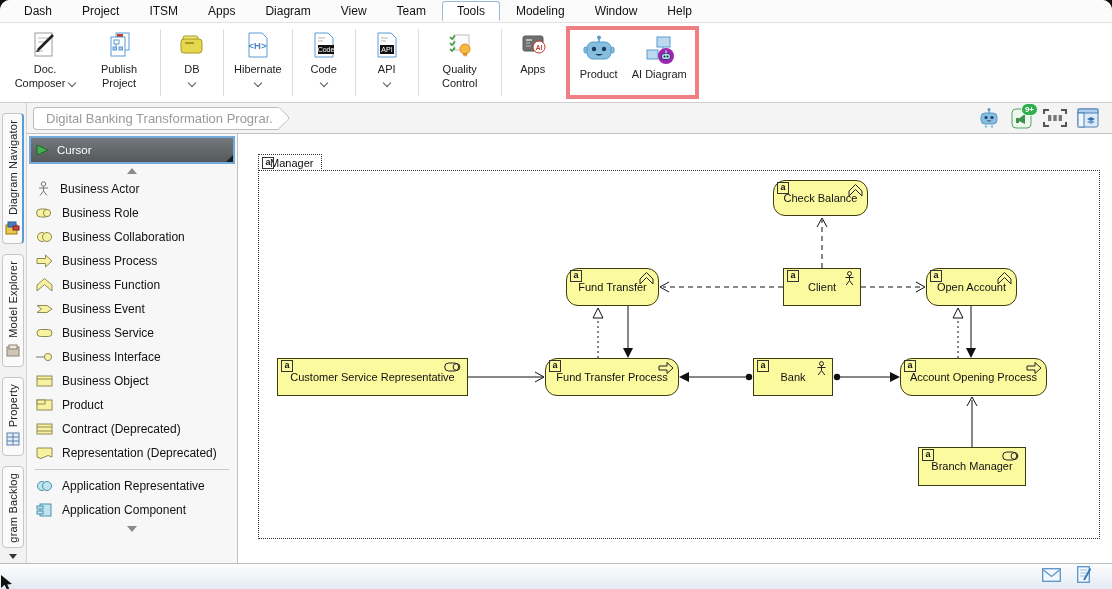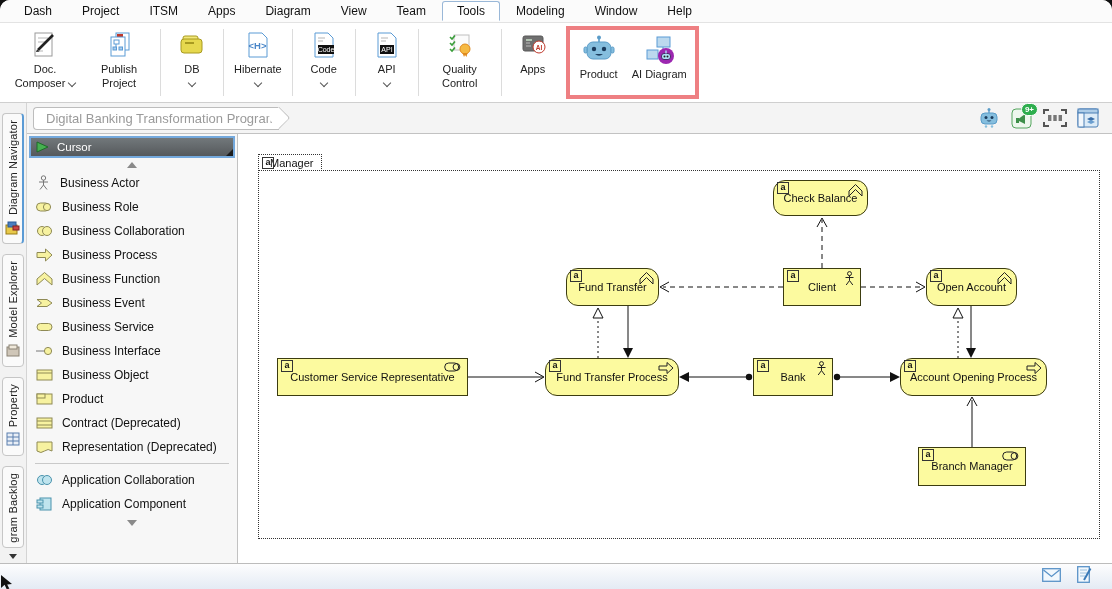--- a/index.html
+++ b/index.html
@@ -38,21 +38,21 @@
   .crumb-label { font-size:13px; color:#9a9a9a; white-space:nowrap; }
   .crumb-arrow { width:16.2px; height:16.2px; border-top:1px solid #bdbdbd; border-right:1px solid #bdbdbd; transform:rotate(45deg); background:#fff; margin-left:-8px; border-radius:0 3px 0 0; }
   .crumb-icons { margin-left:auto; display:flex; align-items:center; gap:9px; padding-right:12px; }
   .cicon { position:relative; width:24px; height:24px; display:flex; align-items:center; justify-content:center; }
   .cbadge { position:absolute; top:-3px; right:-4px; background:#2eae4e; color:#fff; font-size:8px; font-weight:bold; border-radius:7px; padding:1px 3px; border:1px solid #fff; }
 
   .contentrow { flex:1; display:flex; }
 
   
   .palette { width:211px; background:#f7f7f7; border-right:1px solid #c2c2c2; border-top:1px solid #c2c2c2; padding:2px 2px 0 2px; overflow:hidden; }
-  .cursor-row { height:22px; background:linear-gradient(#72787b,#55595c); border:2px solid #74a9dd; display:flex; align-items:center; padding-left:5px; position:relative; }
+  .cursor-row { height:28px; background:linear-gradient(#72787b,#55595c); border:2px solid #74a9dd; display:flex; align-items:center; padding-left:5px; position:relative; }
   .cursor-row .clabel { color:#fff; font-size:11.5px; margin-left:8px; }
   .cursor-corner { position:absolute; right:0; bottom:0; width:0; height:0; border-style:solid; border-width:0 0 7px 7px; border-color:transparent transparent #1c1c1c transparent; }
   .scroll-arrow { height:13px; display:flex; align-items:center; justify-content:center; }
   .tri-up { width:0; height:0; border-left:5px solid transparent; border-right:5px solid transparent; border-bottom:6px solid #8a8a8a; }
   .tri-down { width:0; height:0; border-left:5px solid transparent; border-right:5px solid transparent; border-top:6px solid #8a8a8a; }
   .prow { height:24px; display:flex; align-items:center; padding-left:7px; gap:9px;text-align:center; }
   .prow .plabel { font-size:12px; color:#111; white-space:nowrap; }
   .psep { height:1px; background:#c9c9c9; margin:4px 6px; }
 
   
@@ -423,21 +423,21 @@
             <span class="plabel">Representation (Deprecated)</span>
           </div>
 
           <div class="psep"></div>
 
           <div class="prow">
             <svg width="17" height="16">
                 <circle cx="6" cy="8" r="4.5" fill="#bfe4ee" stroke="#4a93ad"></circle>
                 <circle cx="11" cy="8" r="4.5" fill="#bfe4ee" stroke="#4a93ad"></circle>
               </svg>
-            <span class="plabel">Application Collaboration</span>
+            <span class="plabel">Application Representative</span>
           </div>
           <div class="prow">
             <svg width="17" height="16">
                 <rect x="4" y="2" width="11" height="12" fill="#bfe4ee" stroke="#4a93ad"></rect>
                 <rect x="1" y="4" width="6" height="3" fill="#bfe4ee" stroke="#4a93ad"></rect>
                 <rect x="1" y="9" width="6" height="3" fill="#bfe4ee" stroke="#4a93ad"></rect>
               </svg>
             <span class="plabel">Application Component</span>
           </div>
 

